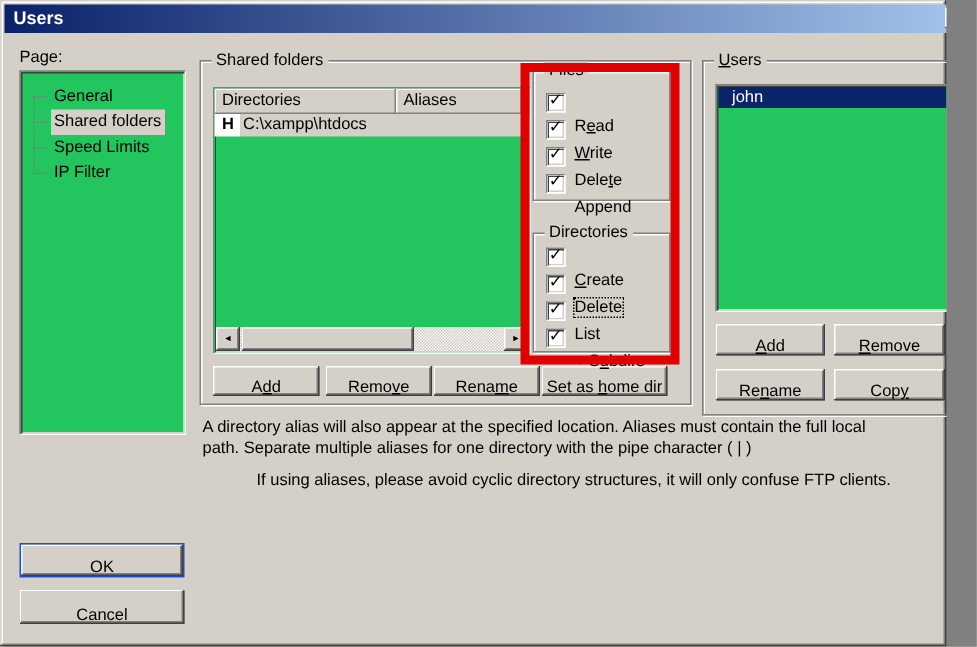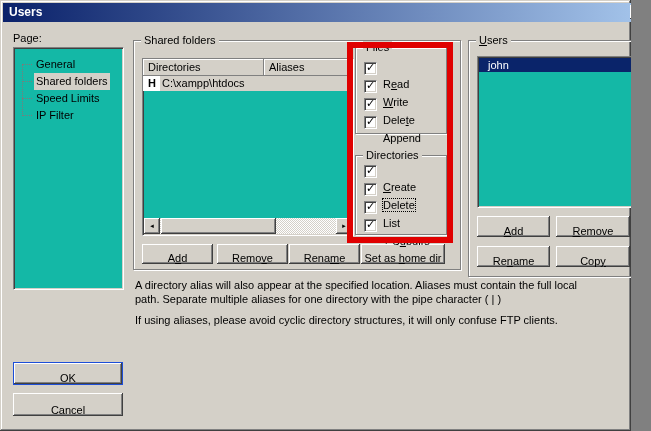--- a/index.html
+++ b/index.html
@@ -17,21 +17,21 @@
     color:#fff; font-weight:bold; font-size:12px; line-height:19px; padding-left:6px;
   }
   .close-btn{
     position:absolute; right:2px; top:2px; width:16px; height:14px; background:#d4d0c8;
     box-shadow: inset -1px -1px 0 #404040, inset 1px 1px 0 #fff, inset -2px -2px 0 #808080;
     color:#000; font-size:9px; font-weight:bold; display:flex; align-items:center; justify-content:center;
     cursor:default;
   }
 
   .sunken{
-    background:#14b8a6;
+    background:#22c55e;
     border-top:1px solid #808080; border-left:1px solid #808080;
     border-bottom:1px solid #fff; border-right:1px solid #fff;
     box-shadow: inset 1px 1px 0 #404040, inset -1px -1px 0 #d4d0c8;
   }
 
   .group{
     position:absolute; border:1px solid #808080;
     box-shadow: 1px 1px 0 #ffffff, inset 1px 1px 0 #ffffff;
   }
   .group-label{
@@ -99,21 +99,21 @@
   }
   .check{ font-size:11px; font-weight:bold; line-height:11px; margin-top:-1px; }
   .cb-label{ margin-left:6px; white-space:nowrap;margin-top:32px; }
   .focus-rect{ outline:1px dotted #000; }
 
   
   .users-list{ position:absolute; left:8px; top:15px; width:156px; height:152px; padding:1px; }
   .user-item{ height:14px; line-height:14px; padding-left:9px; background:#0a246a; color:#fff; cursor:default; }
 
   .desc{ position:absolute; left:135px; top:278px; width:500px; line-height:14px; }
-  .desc .gap{ margin-top:7px; }
+  .desc .gap{ margin-top:7px;margin-left:36px; }
 
   .annotation-box{
     position:absolute; left:347px; top:42px; width:106px; height:201px;
     border:6px solid #e00000; z-index:50; pointer-events:none;
   }
 </style>
 </head>
 <body>
 
 <div class="dialog">

